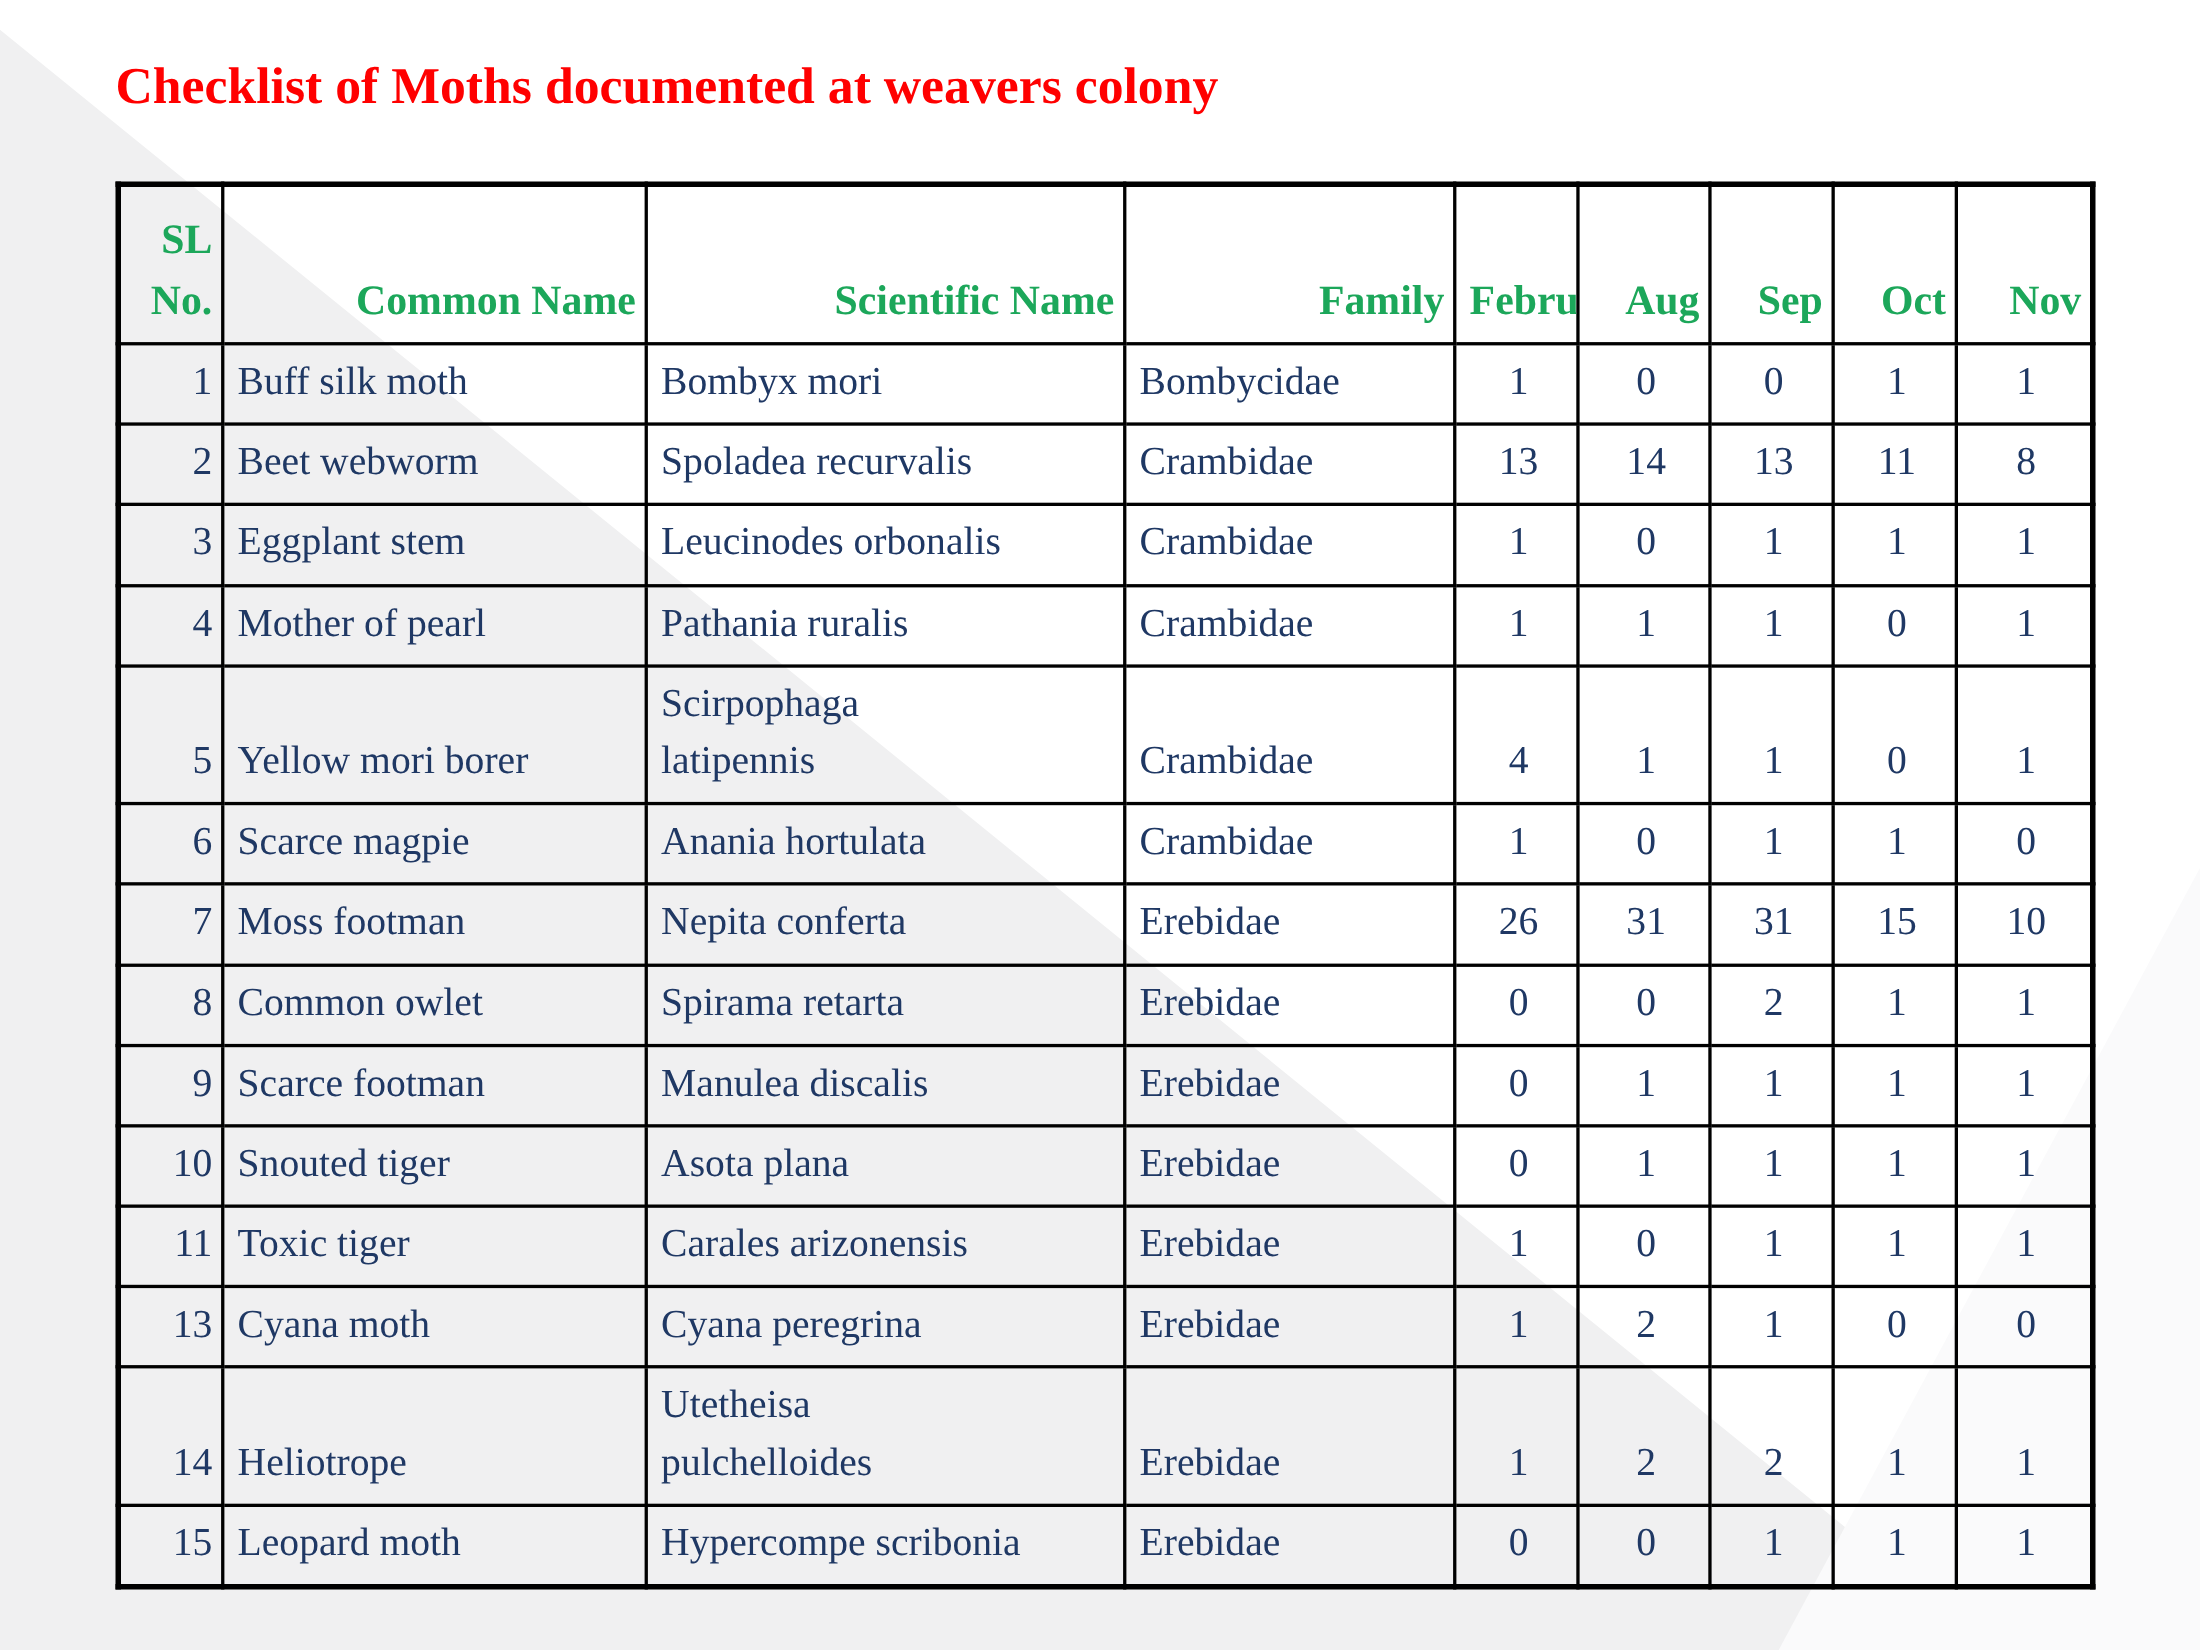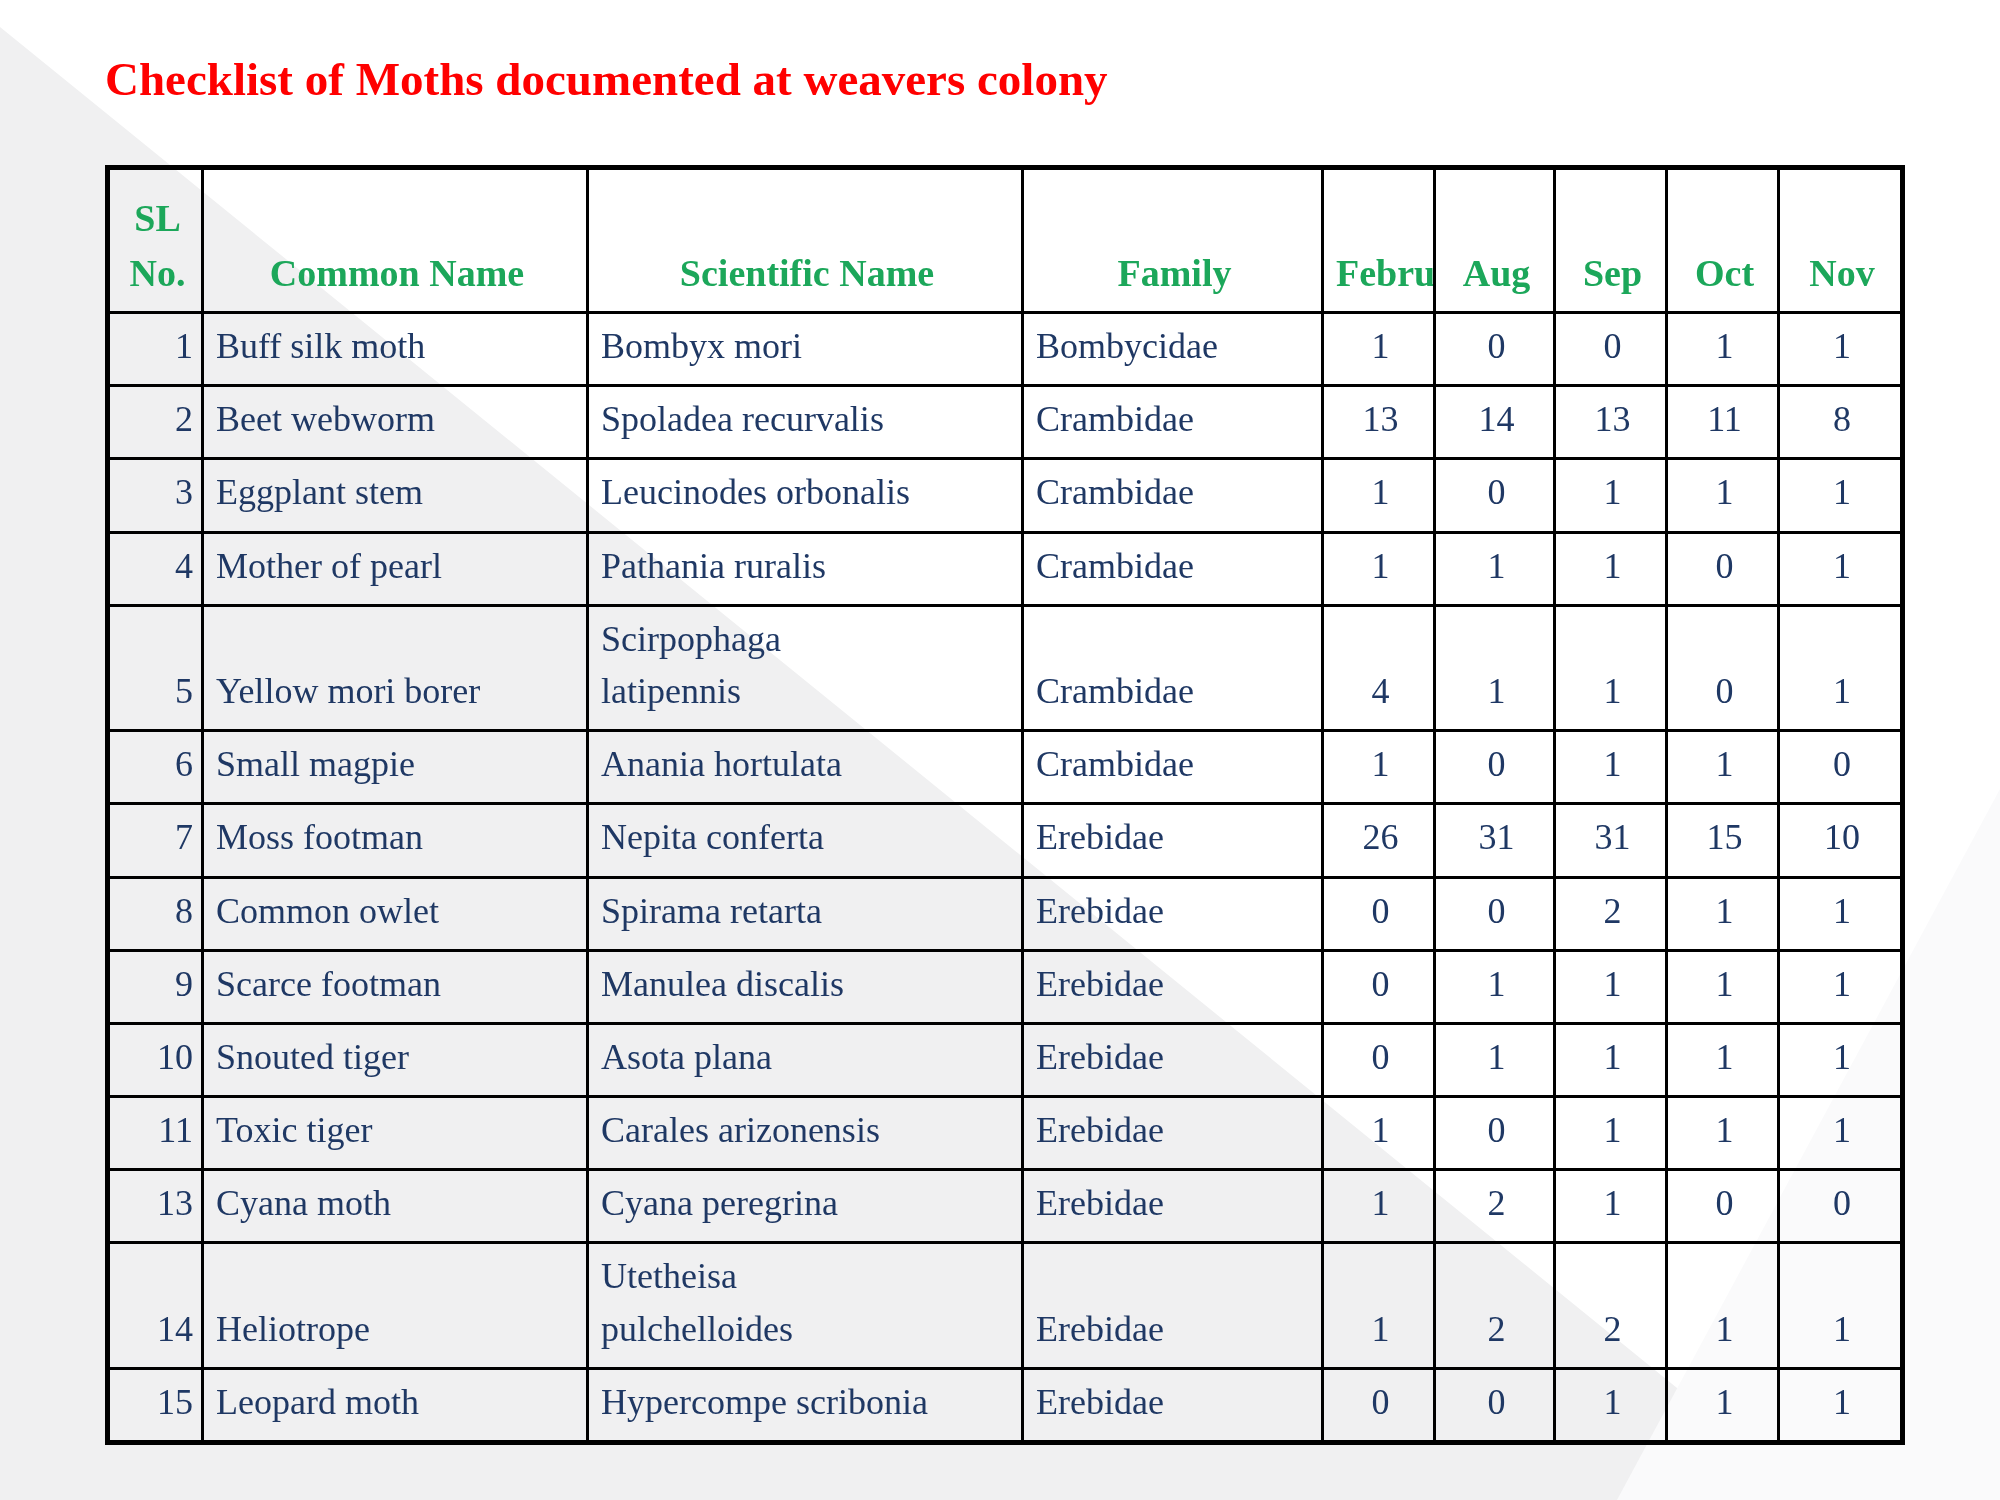--- a/index.html
+++ b/index.html
@@ -63,21 +63,21 @@
     color: #1f3864;
     font-size: 36px;
     line-height: 1.45;
     padding: 6px 8px 12px 12px;
     overflow: hidden;
   }
   table.moths th {
     color: #1ca75a;
     font-weight: bold;
     font-size: 38px;
-    text-align: center;
+    text-align: right;
     height: 125px;
     padding-bottom: 10px;
   }
   tr.data-row { height: 70px; }
   td.sl {
     text-align: right;
     padding-right: 10px;
     padding-left: 4px;
   }
   td.sci {
@@ -184,21 +184,21 @@
 latipennis</td>
           <td class="family">Crambidae</td>
           <td class="num">4</td>
           <td class="num">1</td>
           <td class="num">1</td>
           <td class="num">0</td>
           <td class="num">1</td>
         </tr>
         <tr class="data-row">
           <td class="sl">6</td>
-          <td class="common">Small magpie</td>
+          <td class="common">Scarce magpie</td>
           <td class="sci">Anania hortulata</td>
           <td class="family">Crambidae</td>
           <td class="num">1</td>
           <td class="num">0</td>
           <td class="num">1</td>
           <td class="num">1</td>
           <td class="num">0</td>
         </tr>
         <tr class="data-row">
           <td class="sl">7</td>

